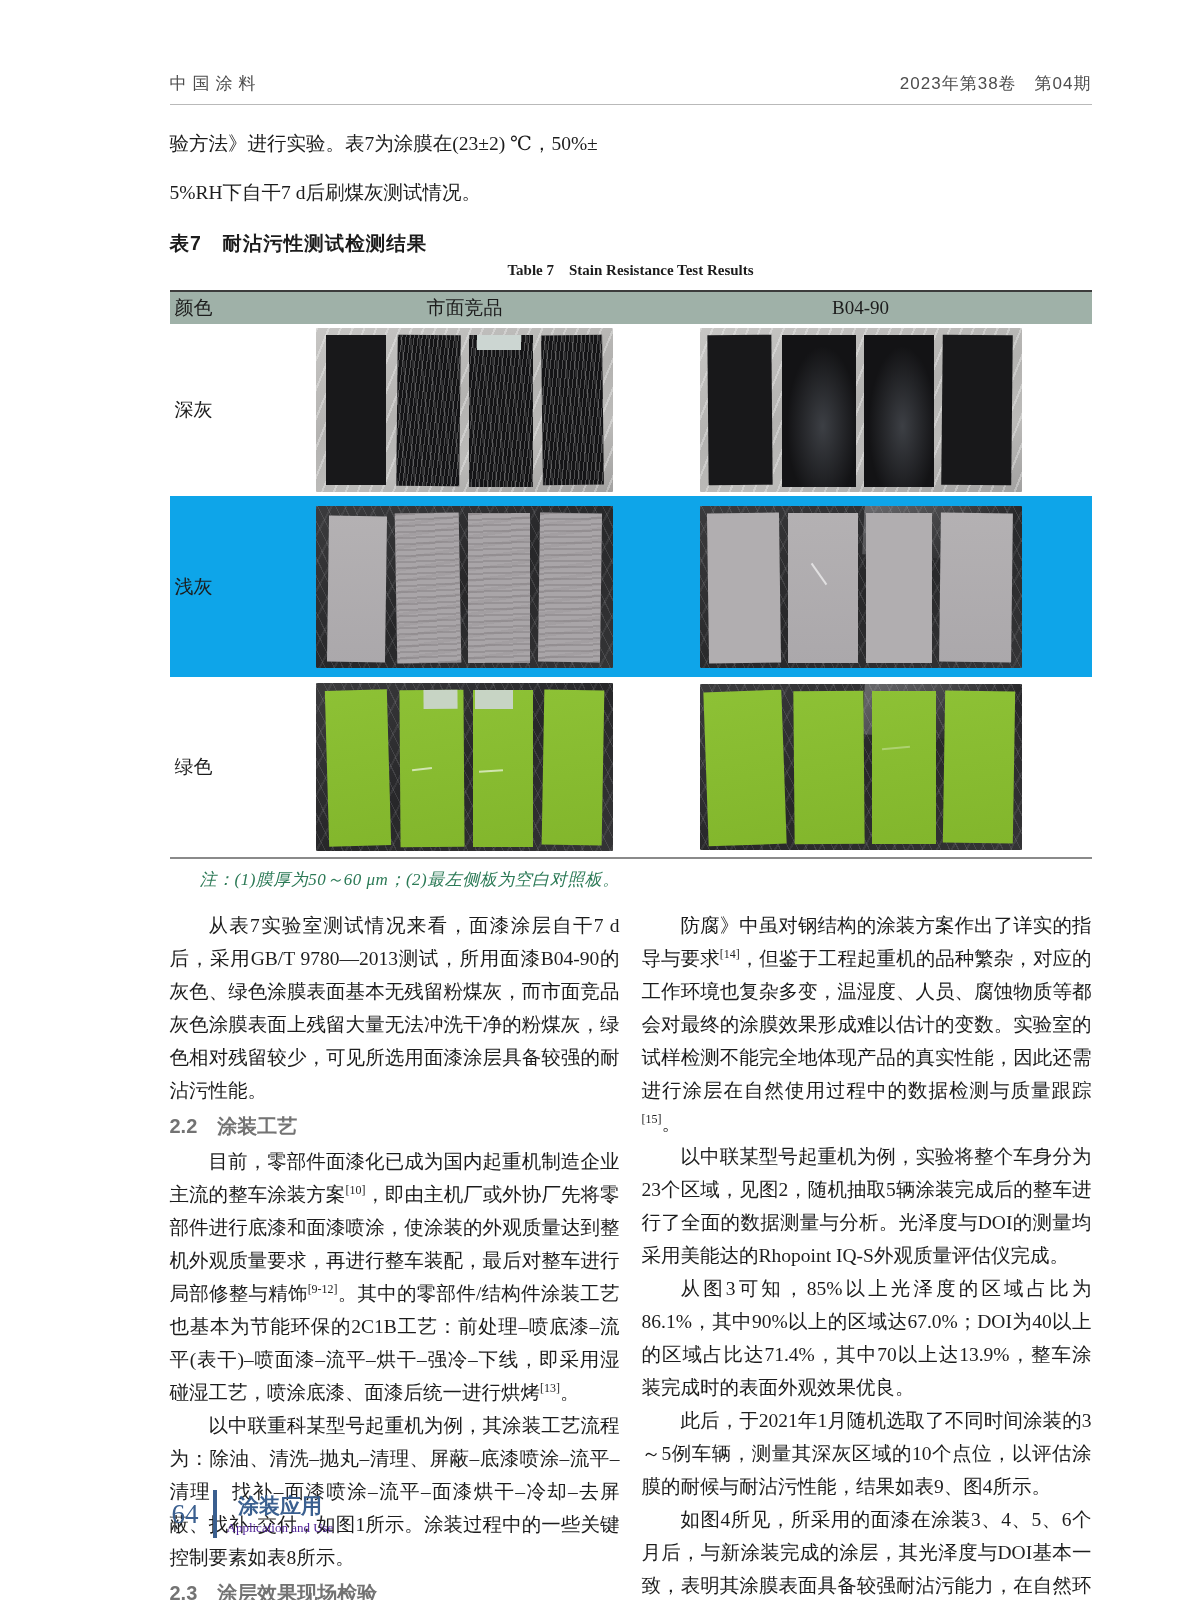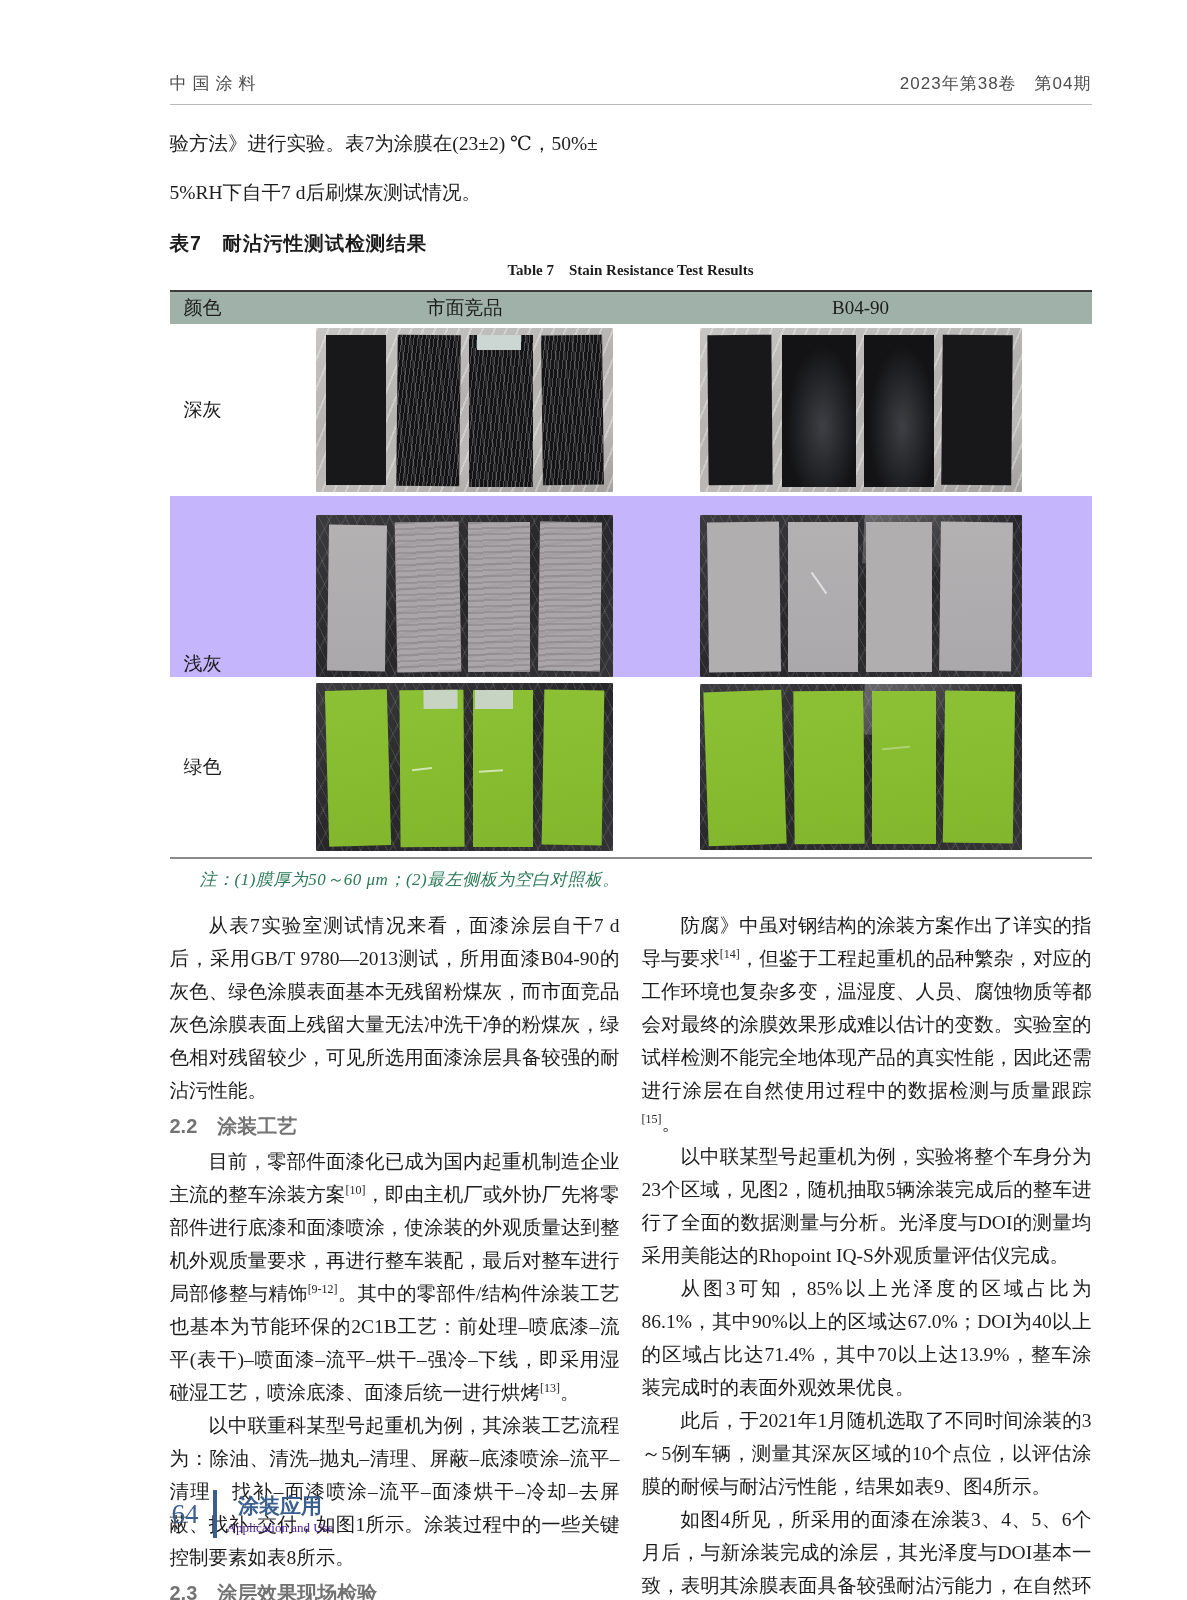--- a/index.html
+++ b/index.html
@@ -24,26 +24,26 @@
   .intro-row span { display:block; width:450px; }
 
   
   .cap-cn { margin-top:24px; font-family:"Liberation Sans",sans-serif;
             font-weight:bold; font-size:19.5px; letter-spacing:1px; }
   .cap-en { margin-top:4px; text-align:center; font-weight:bold; font-size:15px; }
 
   
   .t7 { margin-top:10px; border-top:2px solid #3c3c3c; border-bottom:2px solid #8a8a8a; }
   .t7-header { height:32px; background:#9fb1a8; display:flex; align-items:center; font-size:19px; }
-  .t7 .c1 { width:130px; box-sizing:border-box; padding-left:14px; }
+  .t7 .c1 { width:130px; box-sizing:border-box; padding-left:5px; }
   .t7 .c2 { width:330px; text-align:center; display:flex; justify-content:center; }
   .t7 .c3 { flex:1; text-align:center; display:flex; justify-content:center; }
   .t7-header .c2, .t7-header .c3 { display:block; }
   .t7-row { display:flex; align-items:center; }
-  .t7-row.band { background:#c4b5fd;align-items:flex-end; }
+  .t7-row.band { background:#0ea5e9; }
   .row-label { font-size:19px; }
 
   
   .photo { position:relative; overflow:hidden; border-radius:1px; }
   .metal-light {
     background:
       repeating-linear-gradient(112deg, rgba(255,255,255,.30) 0 2px, rgba(255,255,255,0) 2px 11px),
       linear-gradient(165deg,#c7c6c4 0%,#b3b2b0 45%,#bcbbb9 70%,#a2a1a0 100%);
   }
   .metal-dark {

